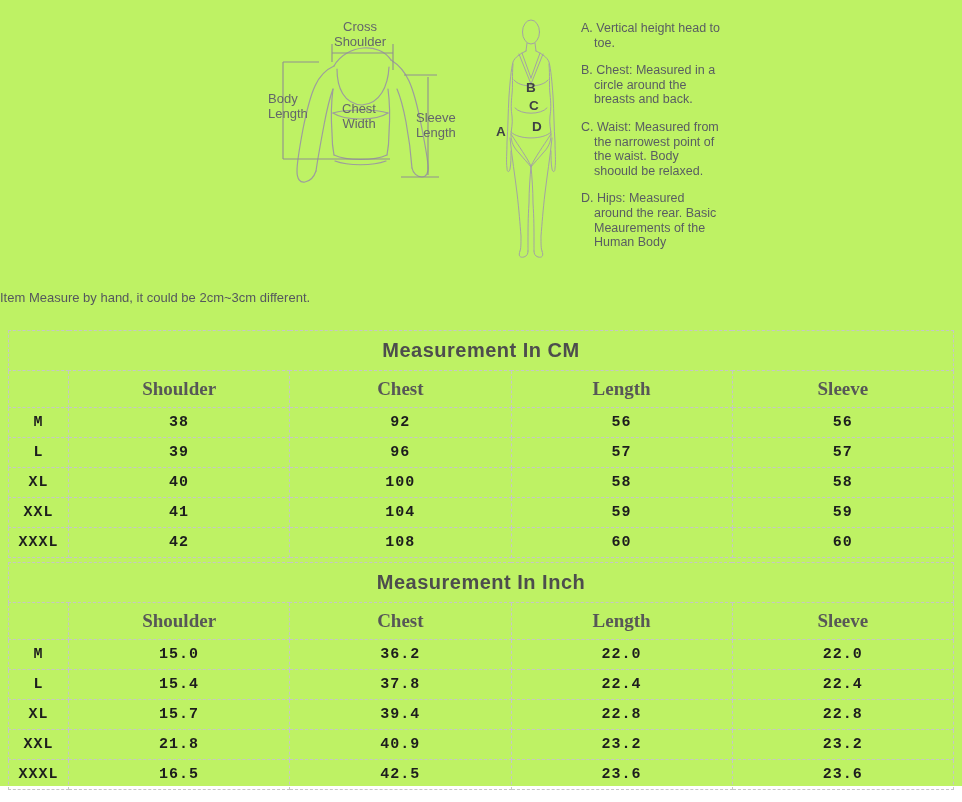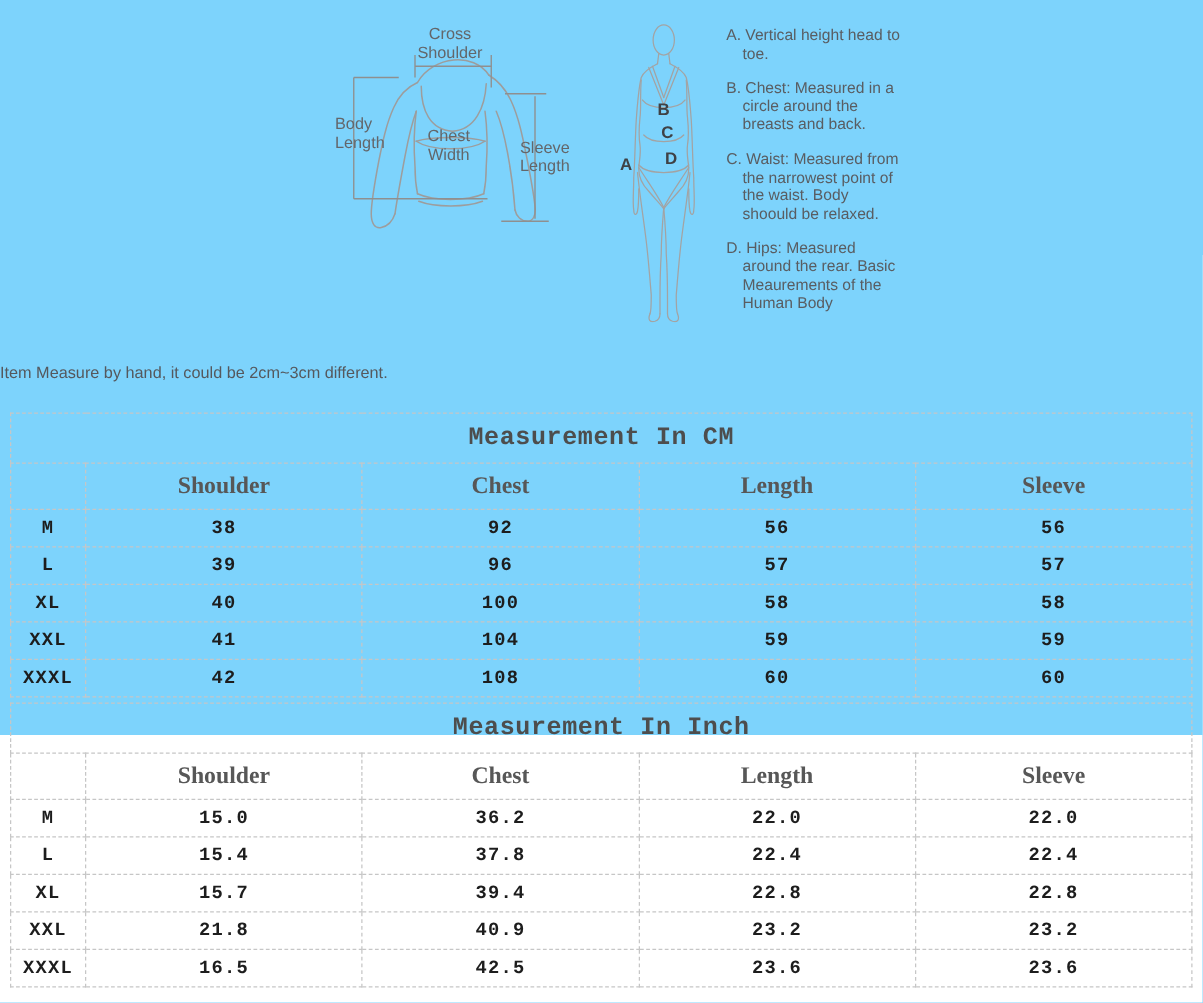--- a/index.html
+++ b/index.html
@@ -1,20 +1,20 @@
 <!DOCTYPE html>
 <html><head>
 <meta charset="utf-8">
 <style>
   html,body{margin:0;padding:0;}
   body{
     width:962px;height:802px;overflow:hidden;background:#ffffff;
     font-family:"Liberation Sans",sans-serif;
   }
-  .canvas{position:relative;width:962px;height:588px;background:#7dd3fc;}
+  .canvas{position:relative;width:962px;height:786px;background:#bef264;}
 
   
   .diagram-section{position:relative;width:962px;height:330px;}
   .svg-abs{position:absolute;}
   .dlabel{
     position:absolute;font-size:13px;line-height:15px;color:#63666a;
     white-space:nowrap;
   }
   .dlabel.center{text-align:center;}
   .flabel{
@@ -31,21 +31,21 @@
   }
 
   
   .mtable{
     border-collapse:collapse;table-layout:fixed;width:946px;margin-left:8px;
   }
   .mtable td,.mtable th{border:1px dashed #c6c6c6;padding:0;}
   col.c0{width:60px;}
   .tbl-title{
     height:39px;text-align:center;vertical-align:middle;
-    font-family:Liberation Mono, monospace;font-size:20px;font-weight:700;
+    font-family:Liberation Sans, sans-serif;font-size:20px;font-weight:700;
     color:#4d4d4d;letter-spacing:.5px;
   }
   .head-row th{
     height:36px;text-align:center;vertical-align:middle;
     font-family:"Liberation Serif",serif;font-size:19px;font-weight:700;
     color:#575757;
   }
   .data-row td{
     height:29px;text-align:center;vertical-align:middle;
     font-family:"Liberation Mono",monospace;font-size:15px;font-weight:700;

